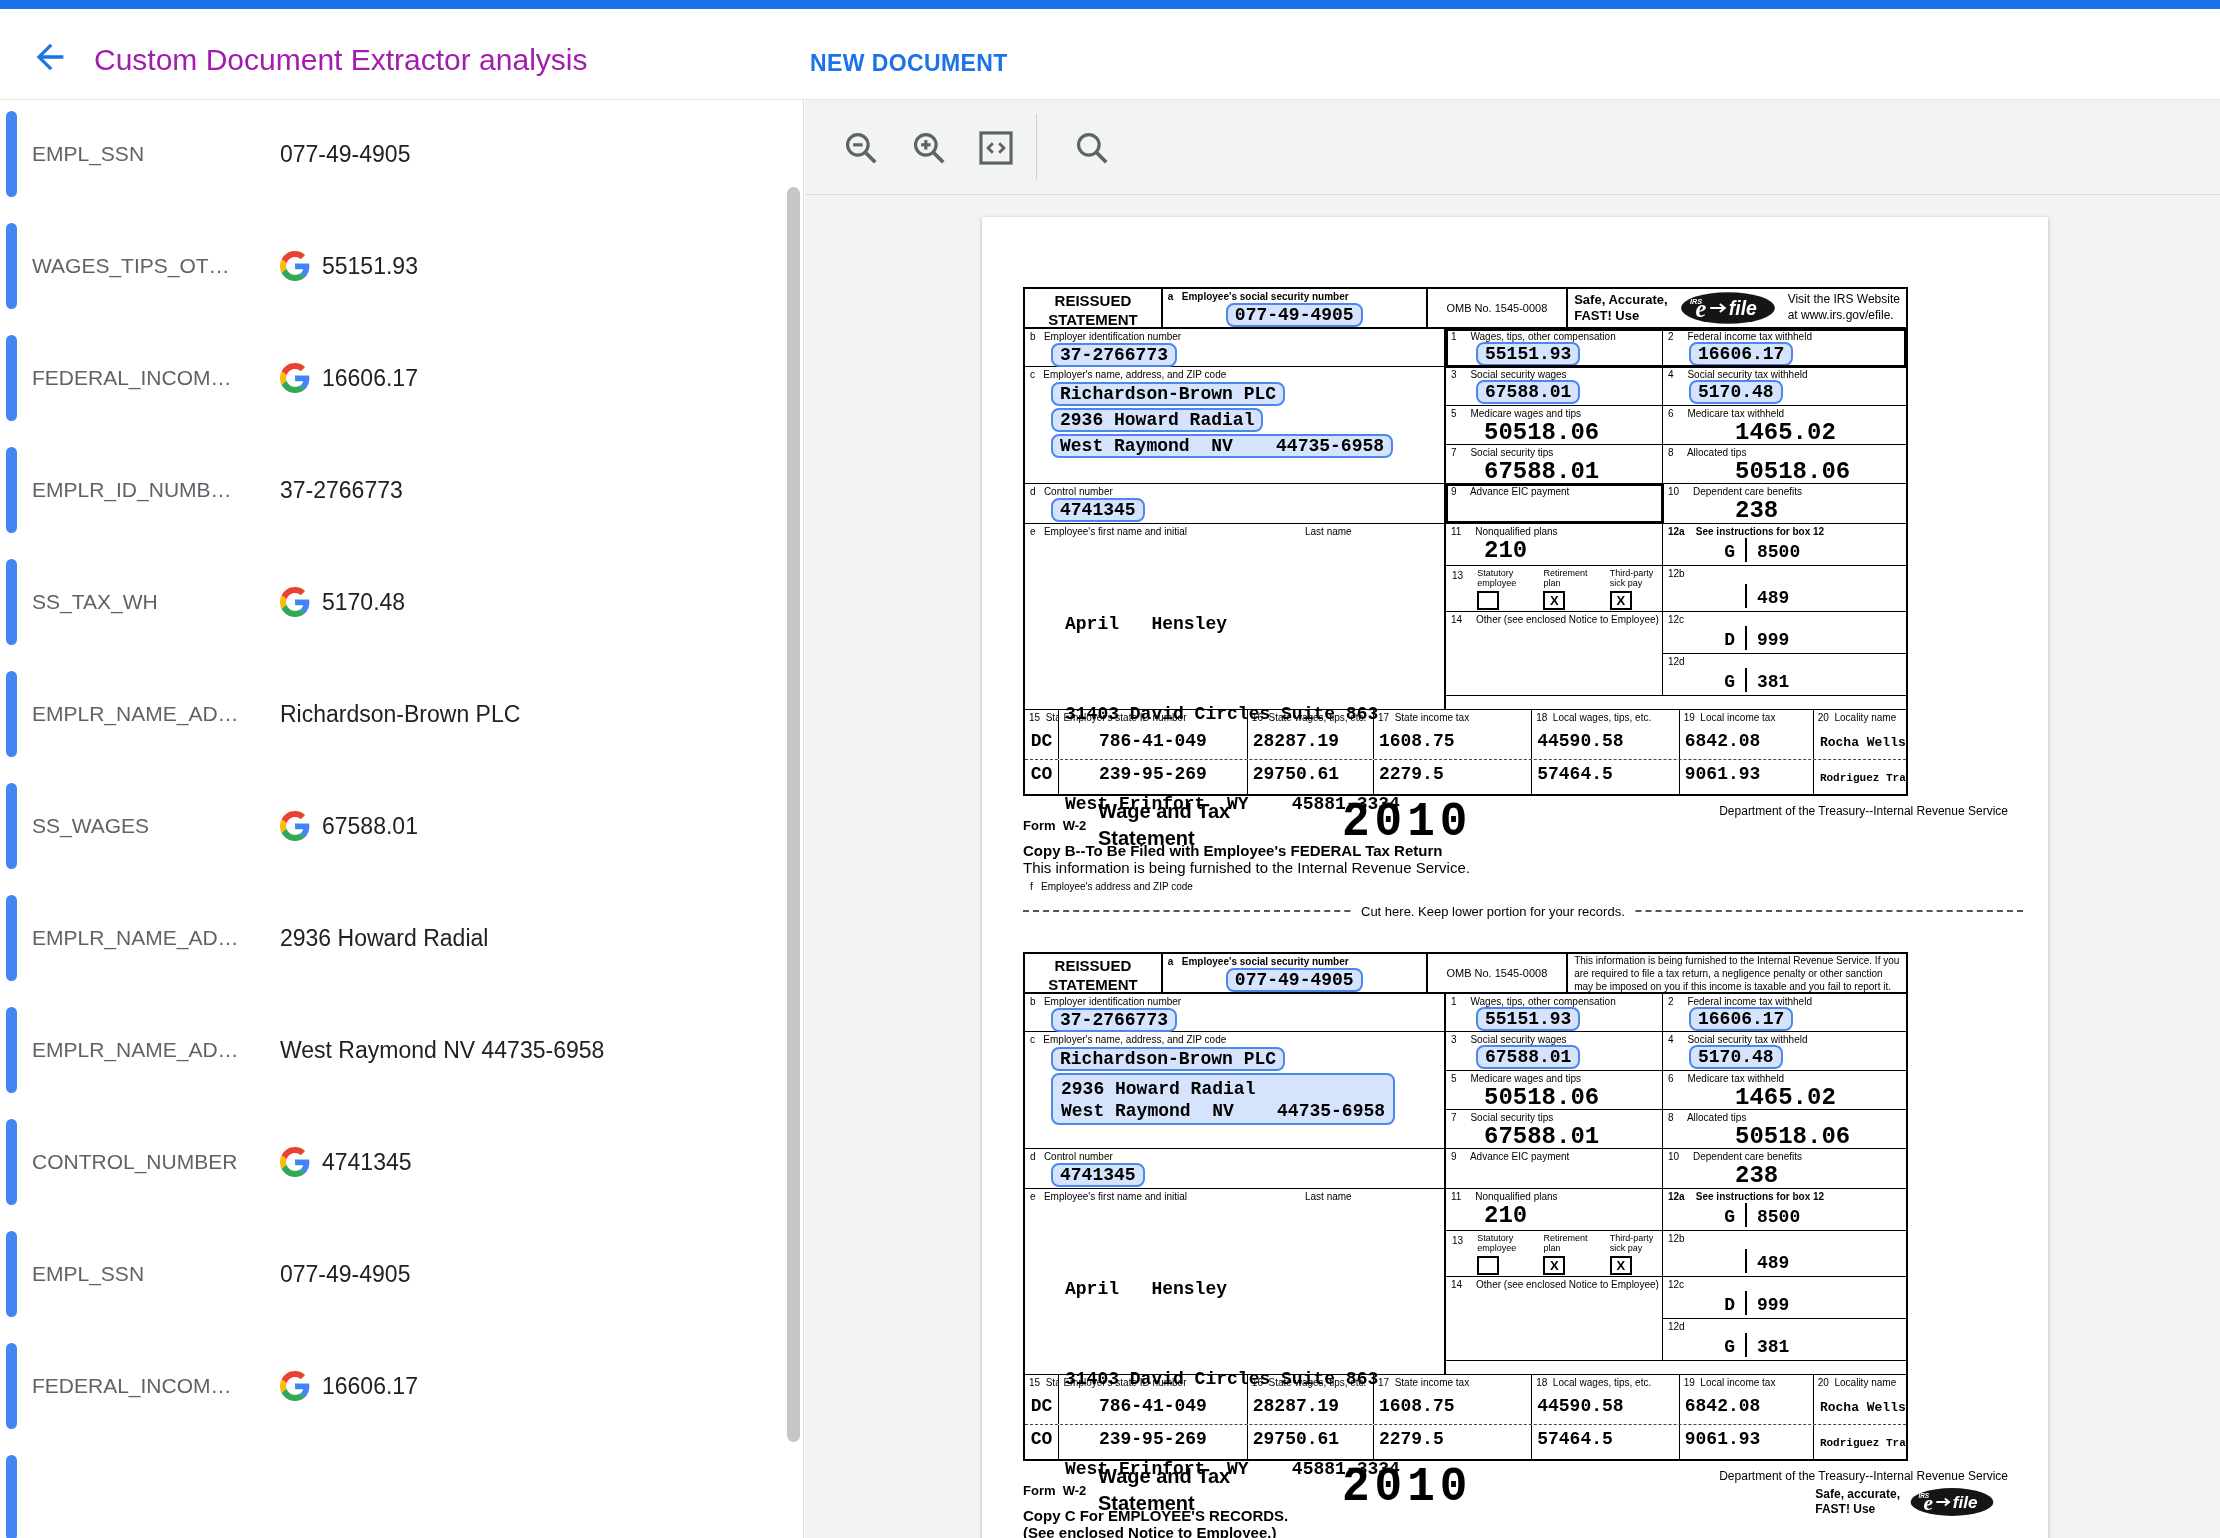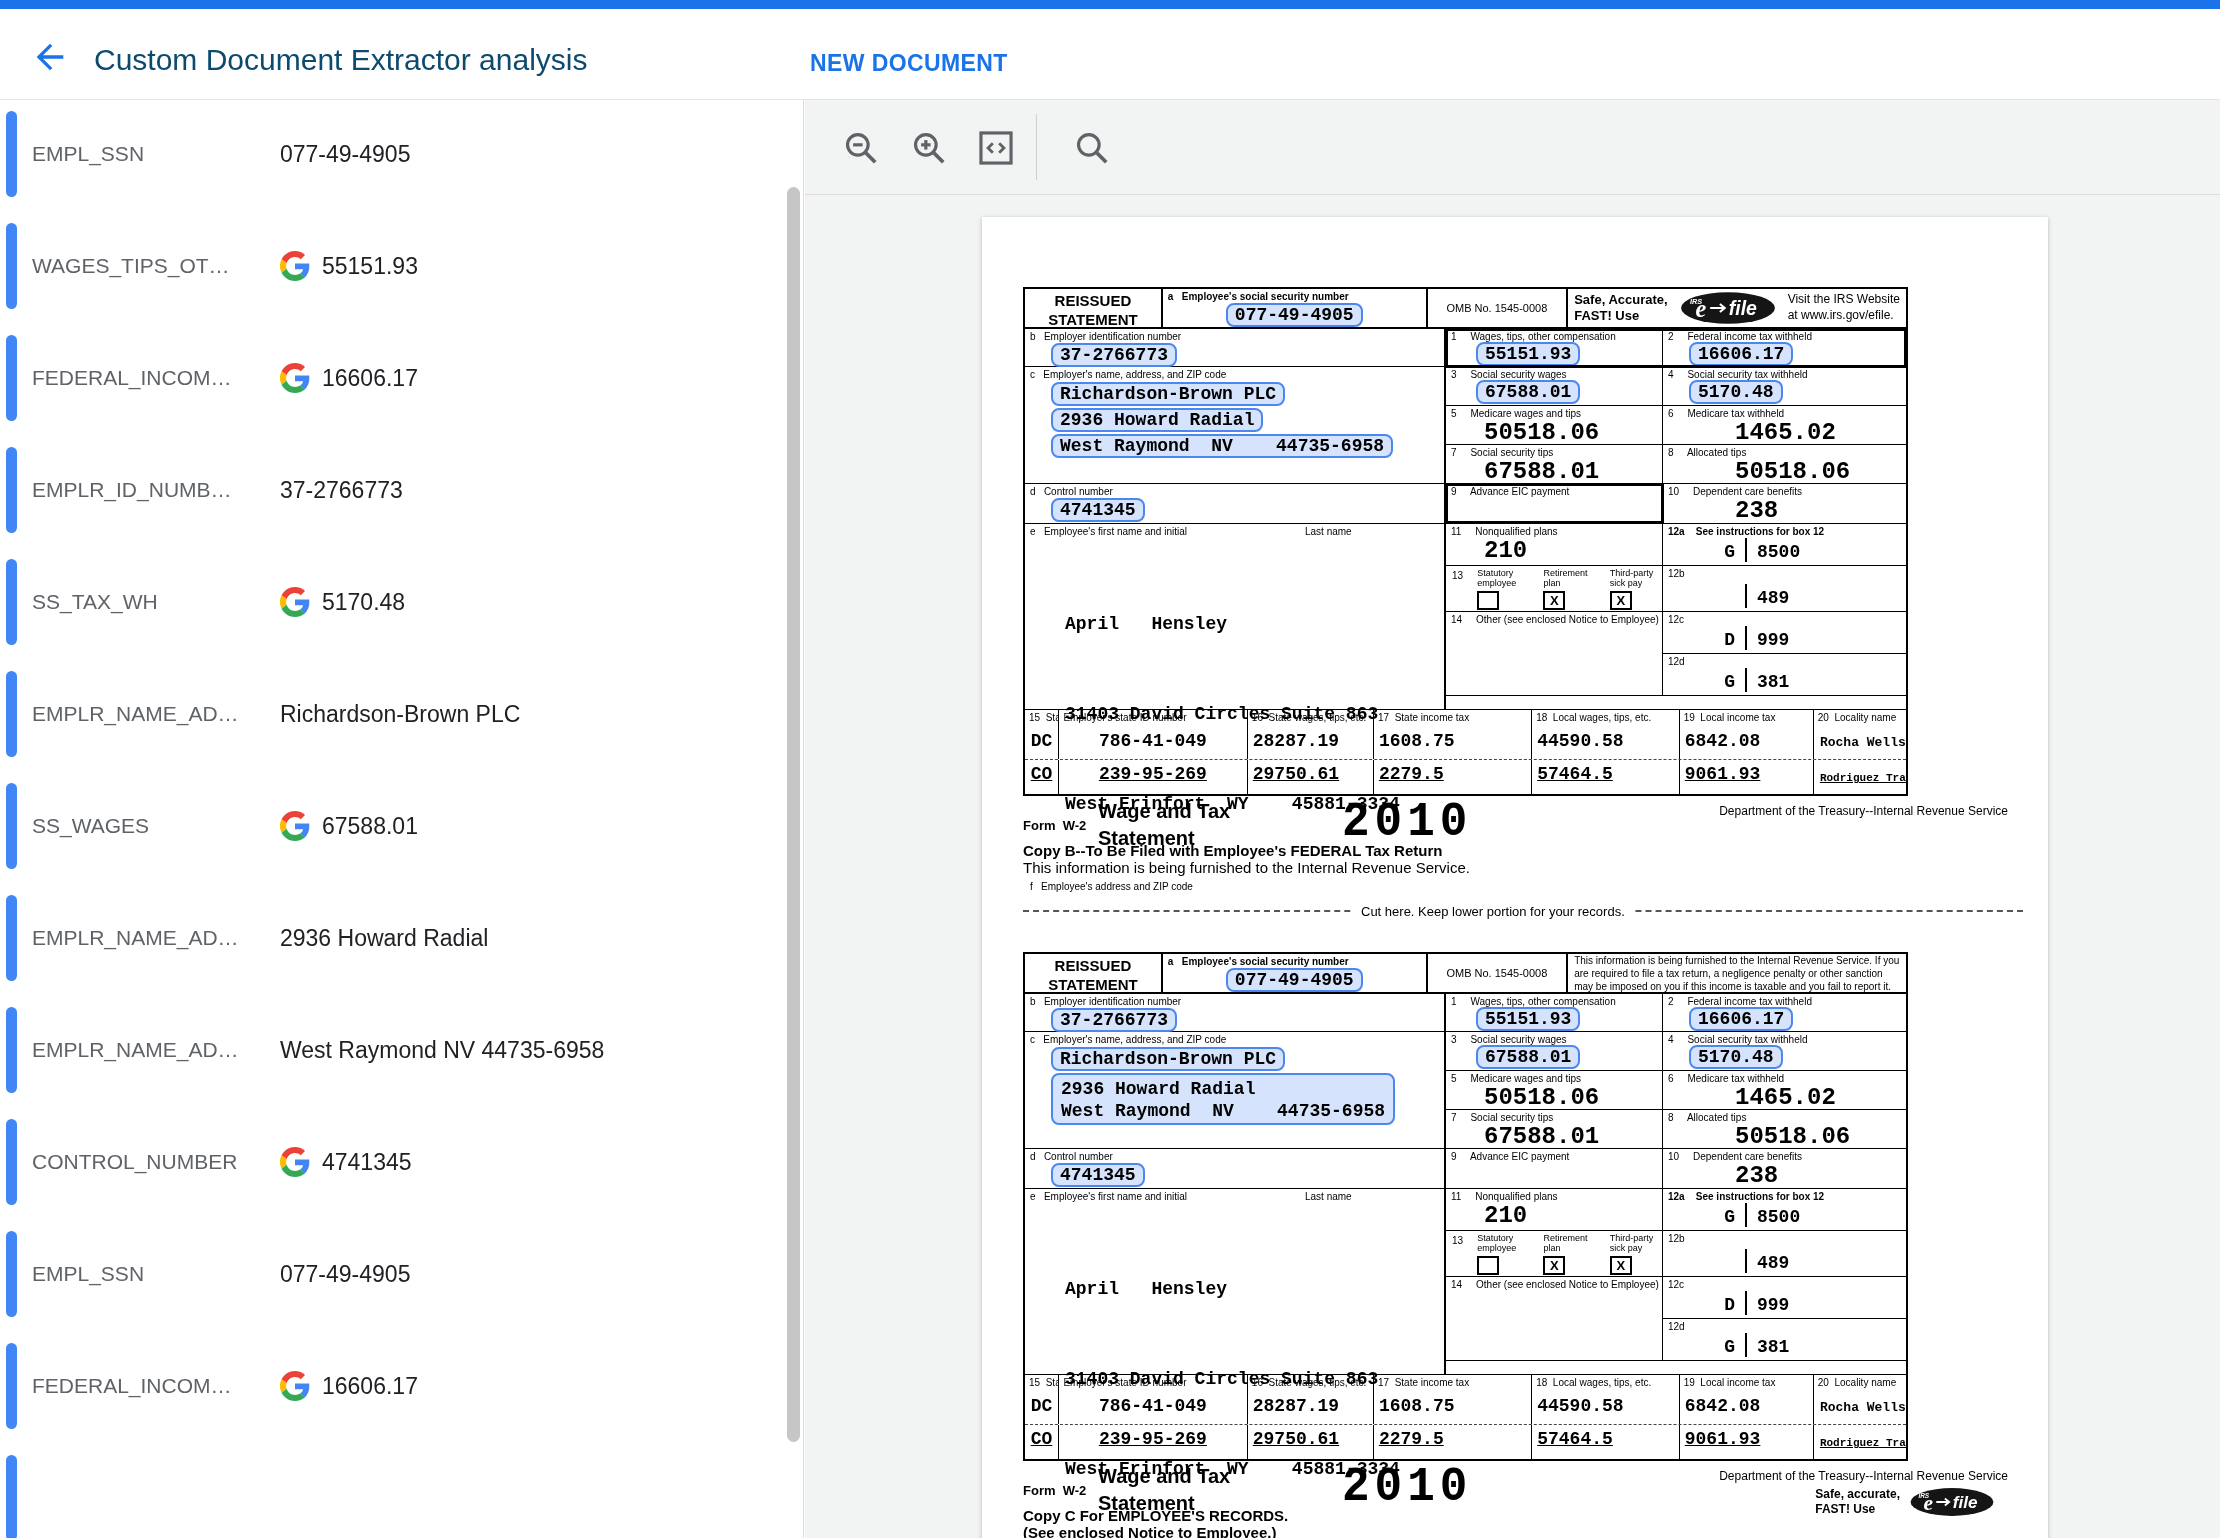--- a/index.html
+++ b/index.html
@@ -6,21 +6,21 @@
   html,body { background:#e8e8e8; }
   #canvas {
     position:relative; width:2220px; height:1538px; overflow:hidden;
     background:#fff; font-family:"Liberation Sans","DejaVu Sans",sans-serif;
   }
   
   #topbar { position:absolute; left:0; top:0; width:2220px; height:9px; background:#1a73e8; }
   #appheader { position:absolute; left:0; top:9px; width:2220px; height:91px; background:#fff;
     border-bottom:1px solid #e4e4e4; }
   .back-btn { position:absolute; left:30px; top:28px; width:40px; height:40px; cursor:pointer; }
-  #page-title { position:absolute; left:94px; top:34px; font-size:30px; color:#0c4a6e; }
+  #page-title { position:absolute; left:94px; top:34px; font-size:30px; color:#a21caf; }
   #new-doc { position:absolute; left:810px; top:41px; font-size:23px; font-weight:bold;
     color:#1a73e8; letter-spacing:.4px; cursor:pointer; }
   
   #left-panel { position:absolute; left:0; top:100px; width:804px; height:1438px; background:#fff;
     border-right:1px solid #dadce0; overflow:hidden; }
   #filter-row { height:78px; border-bottom:1px solid #e0e0e0; display:flex; align-items:center; }
   .filter-icon { margin-left:48px; width:26px; height:20px; position:relative; }
   .filter-icon i { position:absolute; left:50%; transform:translateX(-50%); height:3px; background:#202124; display:block; }
   .filter-icon i:nth-child(1){ top:1px; width:26px; }
   .filter-icon i:nth-child(2){ top:9px; width:17px; }
@@ -115,21 +115,21 @@
   .b13 { display:flex; gap:14px; padding:2px 0 0 4px; }
   .chk-group { width:62px; }
   .chk-label { font-size:9px; line-height:1.15; white-space:normal; }
   .chk-box { width:22px; height:19px; border:2px solid #000; margin-top:2px; text-align:center;
     font-weight:bold; font-size:13px; line-height:16px; font-family:"Liberation Sans",sans-serif; }
   
   .w2-state { border-top:1.5px solid #000; }
   .st-row { display:flex; }
   .st-hdr { height:17px; }
   .st-r1 { height:33px; border-bottom:1.5px dashed #444; }
-  .st-r2 { height:34px;text-decoration:underline; }
+  .st-r2 { height:34px; }
   .st-c { border-right:1.5px solid #000; overflow:hidden; }
   .st-c:last-child { border-right:none; }
   .st-c.c0{width:38px;} .st-c.c1{width:211px;} .st-c.c2{width:141px;} .st-c.c3{width:177px;}
   .st-c.c4{width:165px;} .st-c.c5{width:150px;} .st-c.c6{width:103px;}
   .st-hdr .st-c { font-size:10px; padding:2px 0 0 4px; white-space:pre; }
   .st-val { font-size:18px; padding-top:4px; }
   .c0 .st-val { text-align:center; } .c1 .st-val { text-align:center; }
   .c2 .st-val,.c3 .st-val,.c4 .st-val,.c5 .st-val { padding-left:5px; }
   .c6 .st-val { font-size:13px; padding:8px 0 0 6px; }
   .st-r2 .c6 .st-val { font-size:11px; padding-top:12px; }

